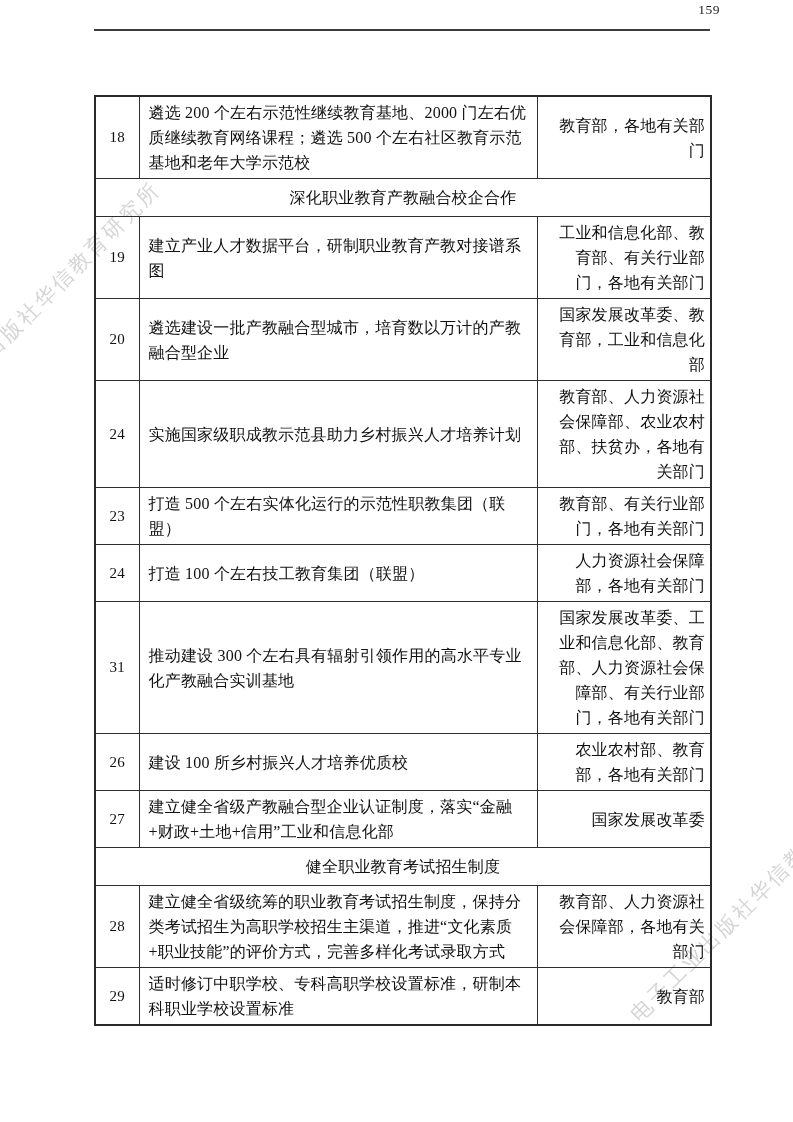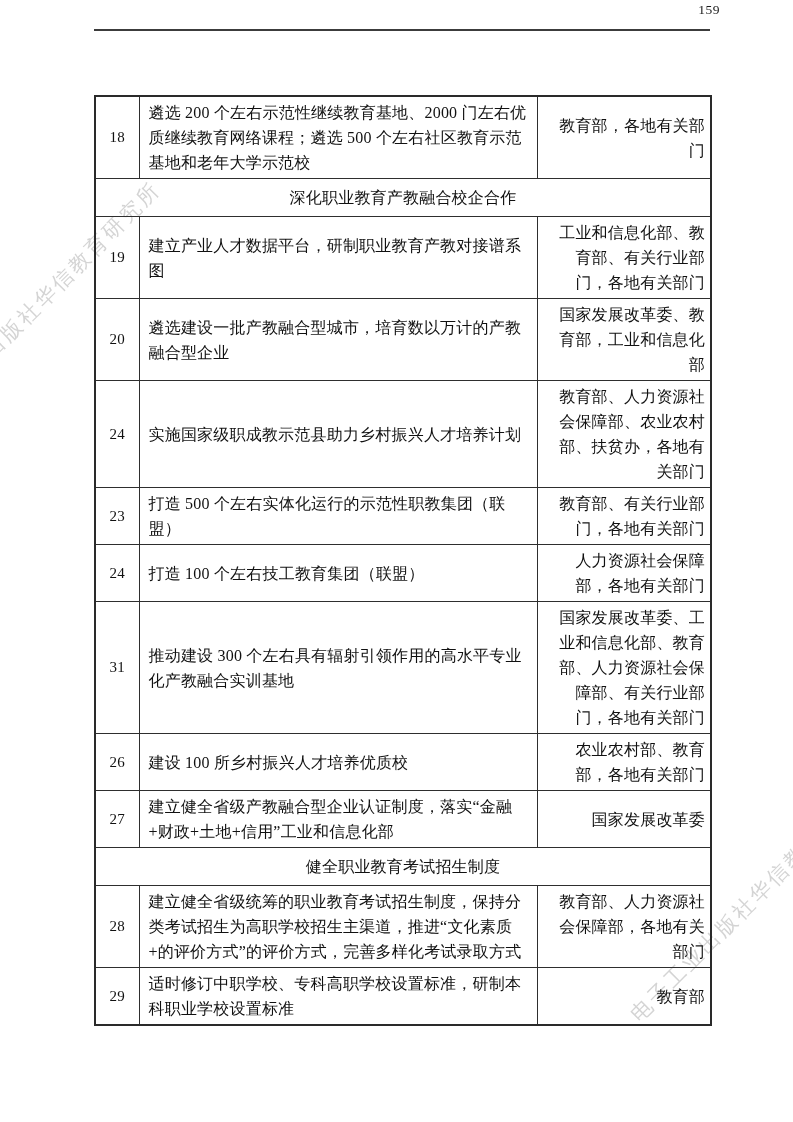--- a/index.html
+++ b/index.html
@@ -163,21 +163,21 @@
     <td class="task-cell">建立健全省级产教融合型企业认证制度，落实“金融+财政+土地+信用”工业和信息化部</td>
     <td class="dept-cell">国家发展改革委</td>
   </tr>
 
   <tr>
     <td class="section-cell" colspan="3">健全职业教育考试招生制度</td>
   </tr>
 
   <tr>
     <td class="no-cell">28</td>
-    <td class="task-cell">建立健全省级统筹的职业教育考试招生制度，保持分类考试招生为高职学校招生主渠道，推进“文化素质+的评价方式”的评价方式，完善多样化考试录取方式</td>
+    <td class="task-cell">建立健全省级统筹的职业教育考试招生制度，保持分类考试招生为高职学校招生主渠道，推进“文化素质+职业技能”的评价方式，完善多样化考试录取方式</td>
     <td class="dept-cell">教育部、人力资源社会保障部，各地有关部门</td>
   </tr>
 
 
   <tr>
     <td class="no-cell">29</td>
     <td class="task-cell">适时修订中职学校、专科高职学校设置标准，研制本科职业学校设置标准</td>
     <td class="dept-cell">教育部</td>
   </tr>
 </tbody>

